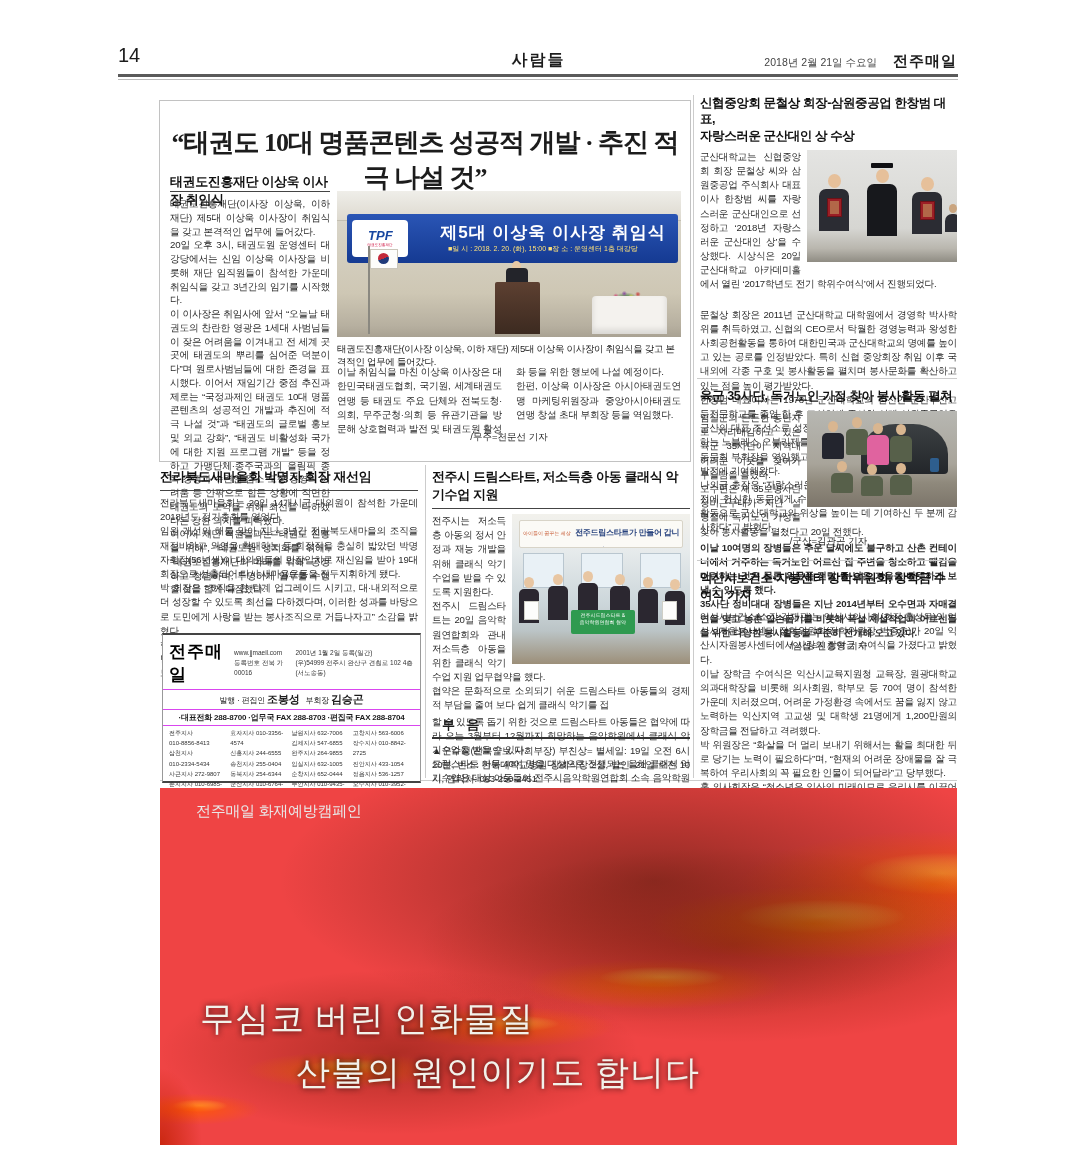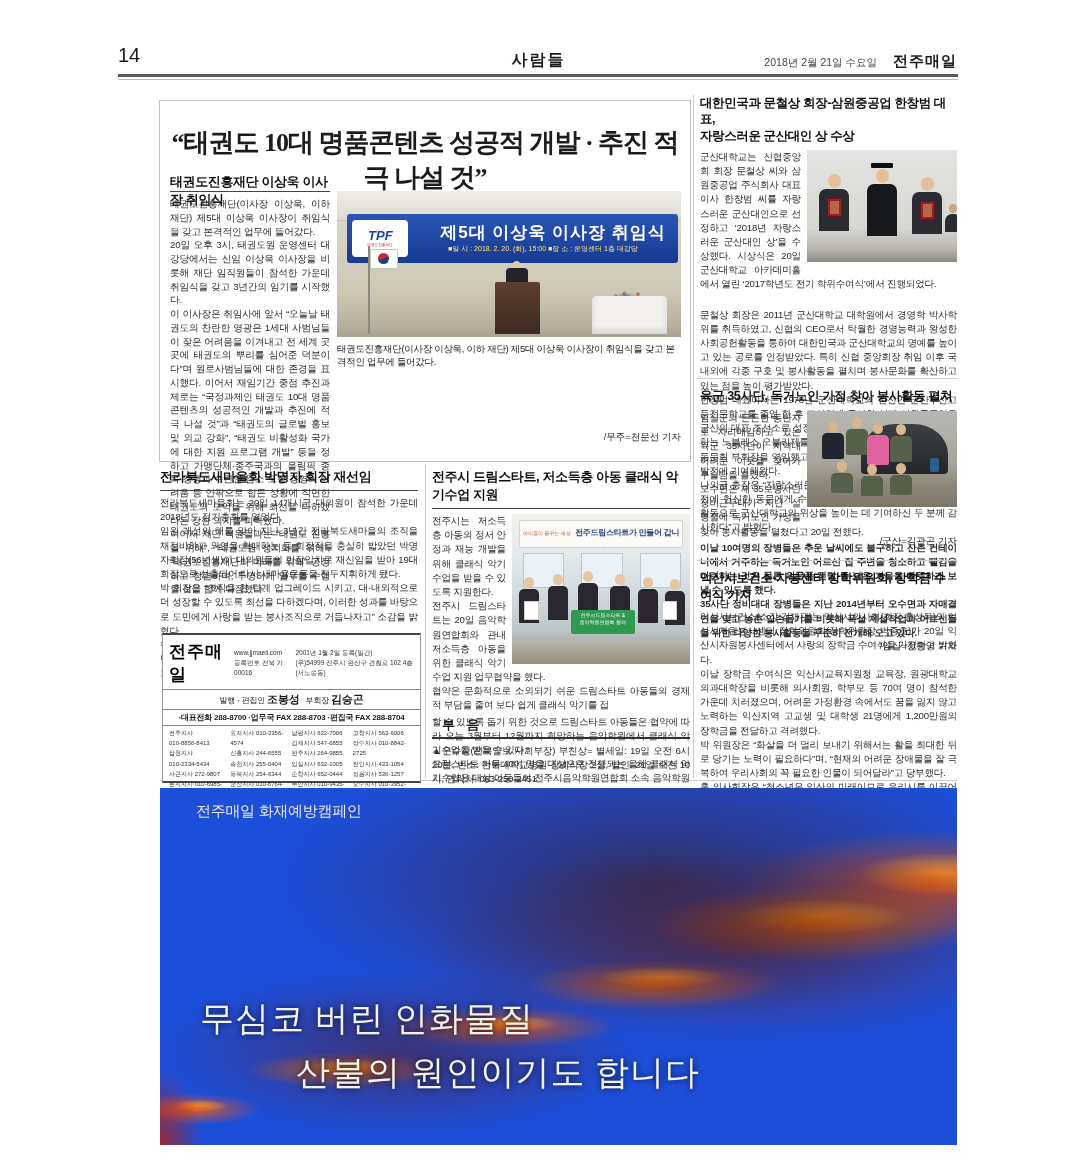--- a/index.html
+++ b/index.html
@@ -4,21 +4,21 @@
 <style>
   html,body{margin:0;padding:0;}
   body{width:1077px;height:1169px;position:relative;background:#fff;
        font-family:"Liberation Sans",sans-serif;color:#1c1c1c;}
   .abs{position:absolute;}
   .serif{font-family:"Liberation Serif","DejaVu Serif",serif;}
   .pre{white-space:pre-line;}
   .just{text-align:justify;}
   .body-txt{font-size:10px;line-height:1.48;color:#2a2a2a;letter-spacing:-0.2px;}
   .art-title{font-weight:bold;font-size:13px;letter-spacing:-0.4px;color:#111;}
-  .byline{font-size:9.5px;text-align:right;color:#222;}
+  .byline{font-size:9.5px;text-align:center;color:#222;}
   .hrule{background:#aaa;height:1px;}
   .vrule{background:#ccc;width:1px;}
   
   .hdr-line1{background:#5a5a5a;height:3px;}
   .hdr-line2{background:#bbb;height:1px;}
   
   .main-box{border:1px solid #c2c2c2;}
   
   .ph1{background:linear-gradient(180deg,#e3e1da 0%,#d8d4c8 22%,#cec7b4 70%,#b7b0a0 92%,#a9a293 100%);overflow:hidden;}
   .ph1-ceil{position:absolute;left:0;top:0;right:0;height:20%;background:linear-gradient(180deg,#efeee9,#ddd9cf);border-bottom:1px solid #c3bfb2;}
@@ -79,21 +79,21 @@
   .mh-row{border-top:1px solid #d946ef;}
   .mh-pub{font-size:8px;text-align:center;letter-spacing:-0.2px;}
   .mh-pub b{font-size:11px;}
   .mh-phone{font-size:8px;font-weight:bold;text-align:center;letter-spacing:-0.2px;}
   .mh-br{font-size:6px;color:#333;line-height:1.7;white-space:pre-line;}
   .mh-note{font-size:6.5px;color:#222;text-align:center;}
   
   .ob-title{font-weight:bold;font-size:13px;letter-spacing:4px;}
   .ob-rule{height:2px;background:#333;}
   
-  .ad{background:#1d4ed8;overflow:hidden;}
+  .ad{background:#ef4444;overflow:hidden;}
   .ad-label{color:#e8e8e8;font-size:15px;letter-spacing:-0.3px;}
   .ad-txt{color:#f2f1ea;font-size:34px;letter-spacing:1px;text-shadow:0 0 6px rgba(0,0,0,.8);}
   .fire{position:absolute;inset:0;
     background-image:
       radial-gradient(ellipse 500px 190px at 62% 26%, rgba(70,22,8,0.55), transparent 75%),
       radial-gradient(ellipse 420px 130px at 72% 44%, rgba(120,25,0,0.5), transparent 75%),
       radial-gradient(ellipse 320px 110px at 30% 74%, rgba(100,18,0,0.45), transparent 75%),
       radial-gradient(ellipse 60px 110px at 0% 100%, rgba(190,30,0,0.75), transparent 70%),
       radial-gradient(ellipse 95px 22px at 4% 90%, rgba(255,90,0,0.85), transparent 72%),
       radial-gradient(ellipse 40px 9px at 5% 89%, rgba(255,210,90,0.9), transparent 70%),
@@ -148,20 +148,22 @@
         <div class="circ"></div>
       </div>
     <div class="ph1-man-head"></div>
     <div class="ph1-man-body"></div>
     <div class="ph1-podium"></div>
     <div class="ph1-flowers"></div>
     <div class="ph1-table"></div>
   </div>
 
   <div class="abs caption" style="left:177px;top:242px;width:344px;">태권도진흥재단(이사장 이상욱, 이하 재단) 제5대 이상욱 이사장이 취임식을 갖고 본격적인 업무에 들어갔다.</div>
+  <div class="abs body-txt pre just two-col" style="left:177px;top:264px;width:344px;height:72px;font-size:9.7px;">이날 취임식을 마친 이상욱 이사장은 대한민국태권도협회, 국기원, 세계태권도연맹 등 태권도 주요 단체와 전북도청·의회, 무주군청·의회 등 유관기관을 방문해 상호협력과 발전 및 태권도원 활성화 등을 위한 행보에 나설 예정이다.
+한편, 이상욱 이사장은 아시아태권도연맹 마케팅위원장과 중앙아시아태권도연맹 창설 초대 부회장 등을 역임했다.</div>
   <div class="abs byline" style="left:177px;top:330px;width:344px;">/무주=천문선 기자</div>
 </div>
 
 <div class="abs" style="left:160px;top:468px;width:258px;">
   <div class="art-title">전라북도새마을회 박명자 회장 재선임</div>
   <div style="height:1px;background:#444;margin:4px 0 5px;"></div>
   <div class="body-txt pre just" style="font-size:9.6px;">전라북도새마을회는 20일 14개시군 대의원이 참석한 가운데 2018년도 정기총회를 열었다.
 임원 개선의 해를 맞아 지난 3년간 전라북도새마을의 조직을 재정비하고 외연을 확대하는 등 회장직을 충실히 밟았던 박명자회장(56년생)이 대의원들의 만장일치로 재신임을 받아 19대 회장으로 선출되어 다시 새마을운동을 진두지휘하게 됐다.
 박 회장은 “조직을 한 단계 업그레이드 시키고, 대·내외적으로 더 성장할 수 있도록 최선을 다하겠다며, 이러한 성과를 바탕으로 도민에게 사랑을 받는 봉사조직으로 거듭나자고” 소감을 밝혔다.
 한편 총회에서는 질서·친절·청결 운동, 해외협력사업 및 봉사단 파견, 공동체운동 추진, 나눔 문화 확산운동, 자원재활용품 모으기 등 40여사업을 추진할 것을 의결했다.</div>
@@ -264,21 +266,21 @@
   <div class="byline">/채규남 기자</div>
 </div>
 
 <div class="abs" style="left:432px;top:716px;width:258px;">
   <div class="ob-title" style="padding-left:10px;">부 음</div>
   <div class="ob-rule" style="margin:3px 0 5px;"></div>
   <div class="body-txt just" style="font-size:9.6px;">▲은수정(전북일보 사회부장) 부친상= 별세일: 19일 오전 6시20분, 빈소: 전북대학교병원 장례식장 2실, 발인: 21일 오전 10시, 연락처: 063-250-2451</div>
 </div>
 
 <div class="abs" style="left:700px;top:95px;width:257px;">
-  <div class="art-title pre" style="font-size:12.5px;line-height:1.3;">대한민국과 문철상 회장-삼원중공업 한창범 대표,
+  <div class="art-title pre" style="font-size:12.5px;line-height:1.3;">신협중앙회 문철상 회장-삼원중공업 한창범 대표,
 자랑스러운 군산대인 상 수상</div>
   <div style="overflow:hidden;margin-top:6px;">
     <div class="ph2" style="float:right;width:150px;height:112px;margin:0 0 4px 6px;">
       <div class="fig" style="left:8%;top:22%;">
         <div class="head"></div>
           <div class="torso suit"></div>
           <div class="award"></div>
       </div>
       <div class="fig" style="left:40%;top:12%;">
         <div class="mortar"></div>

